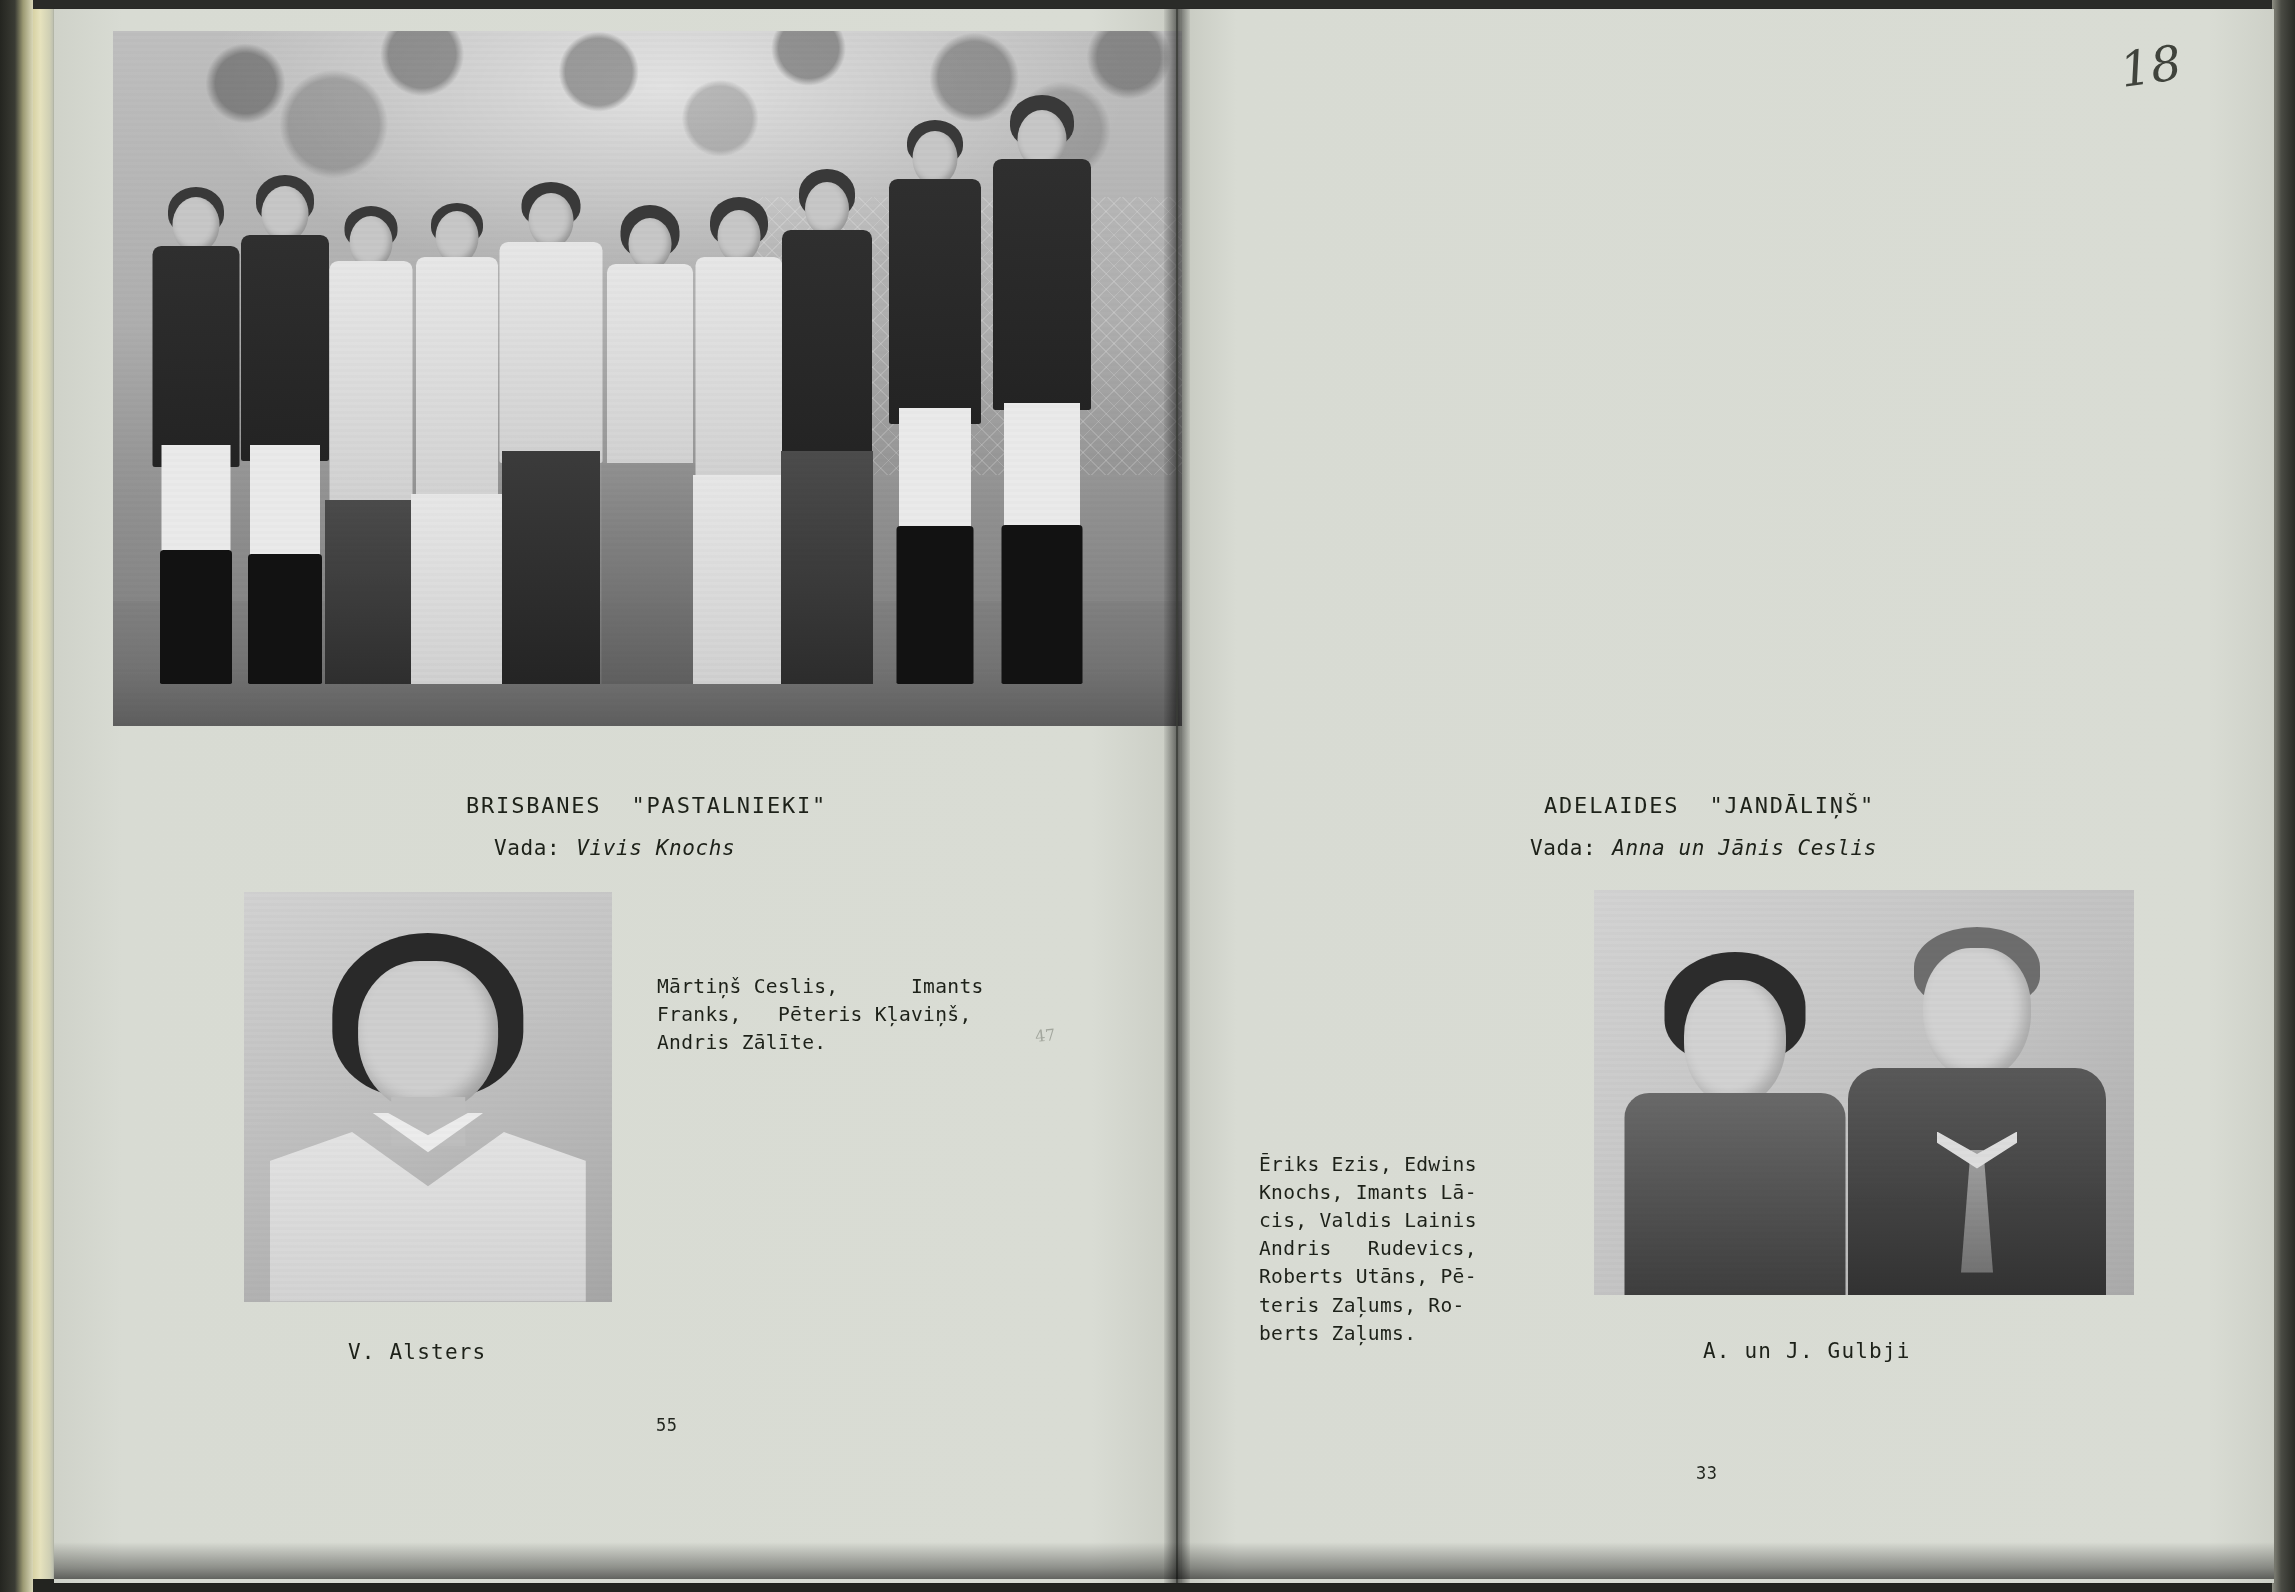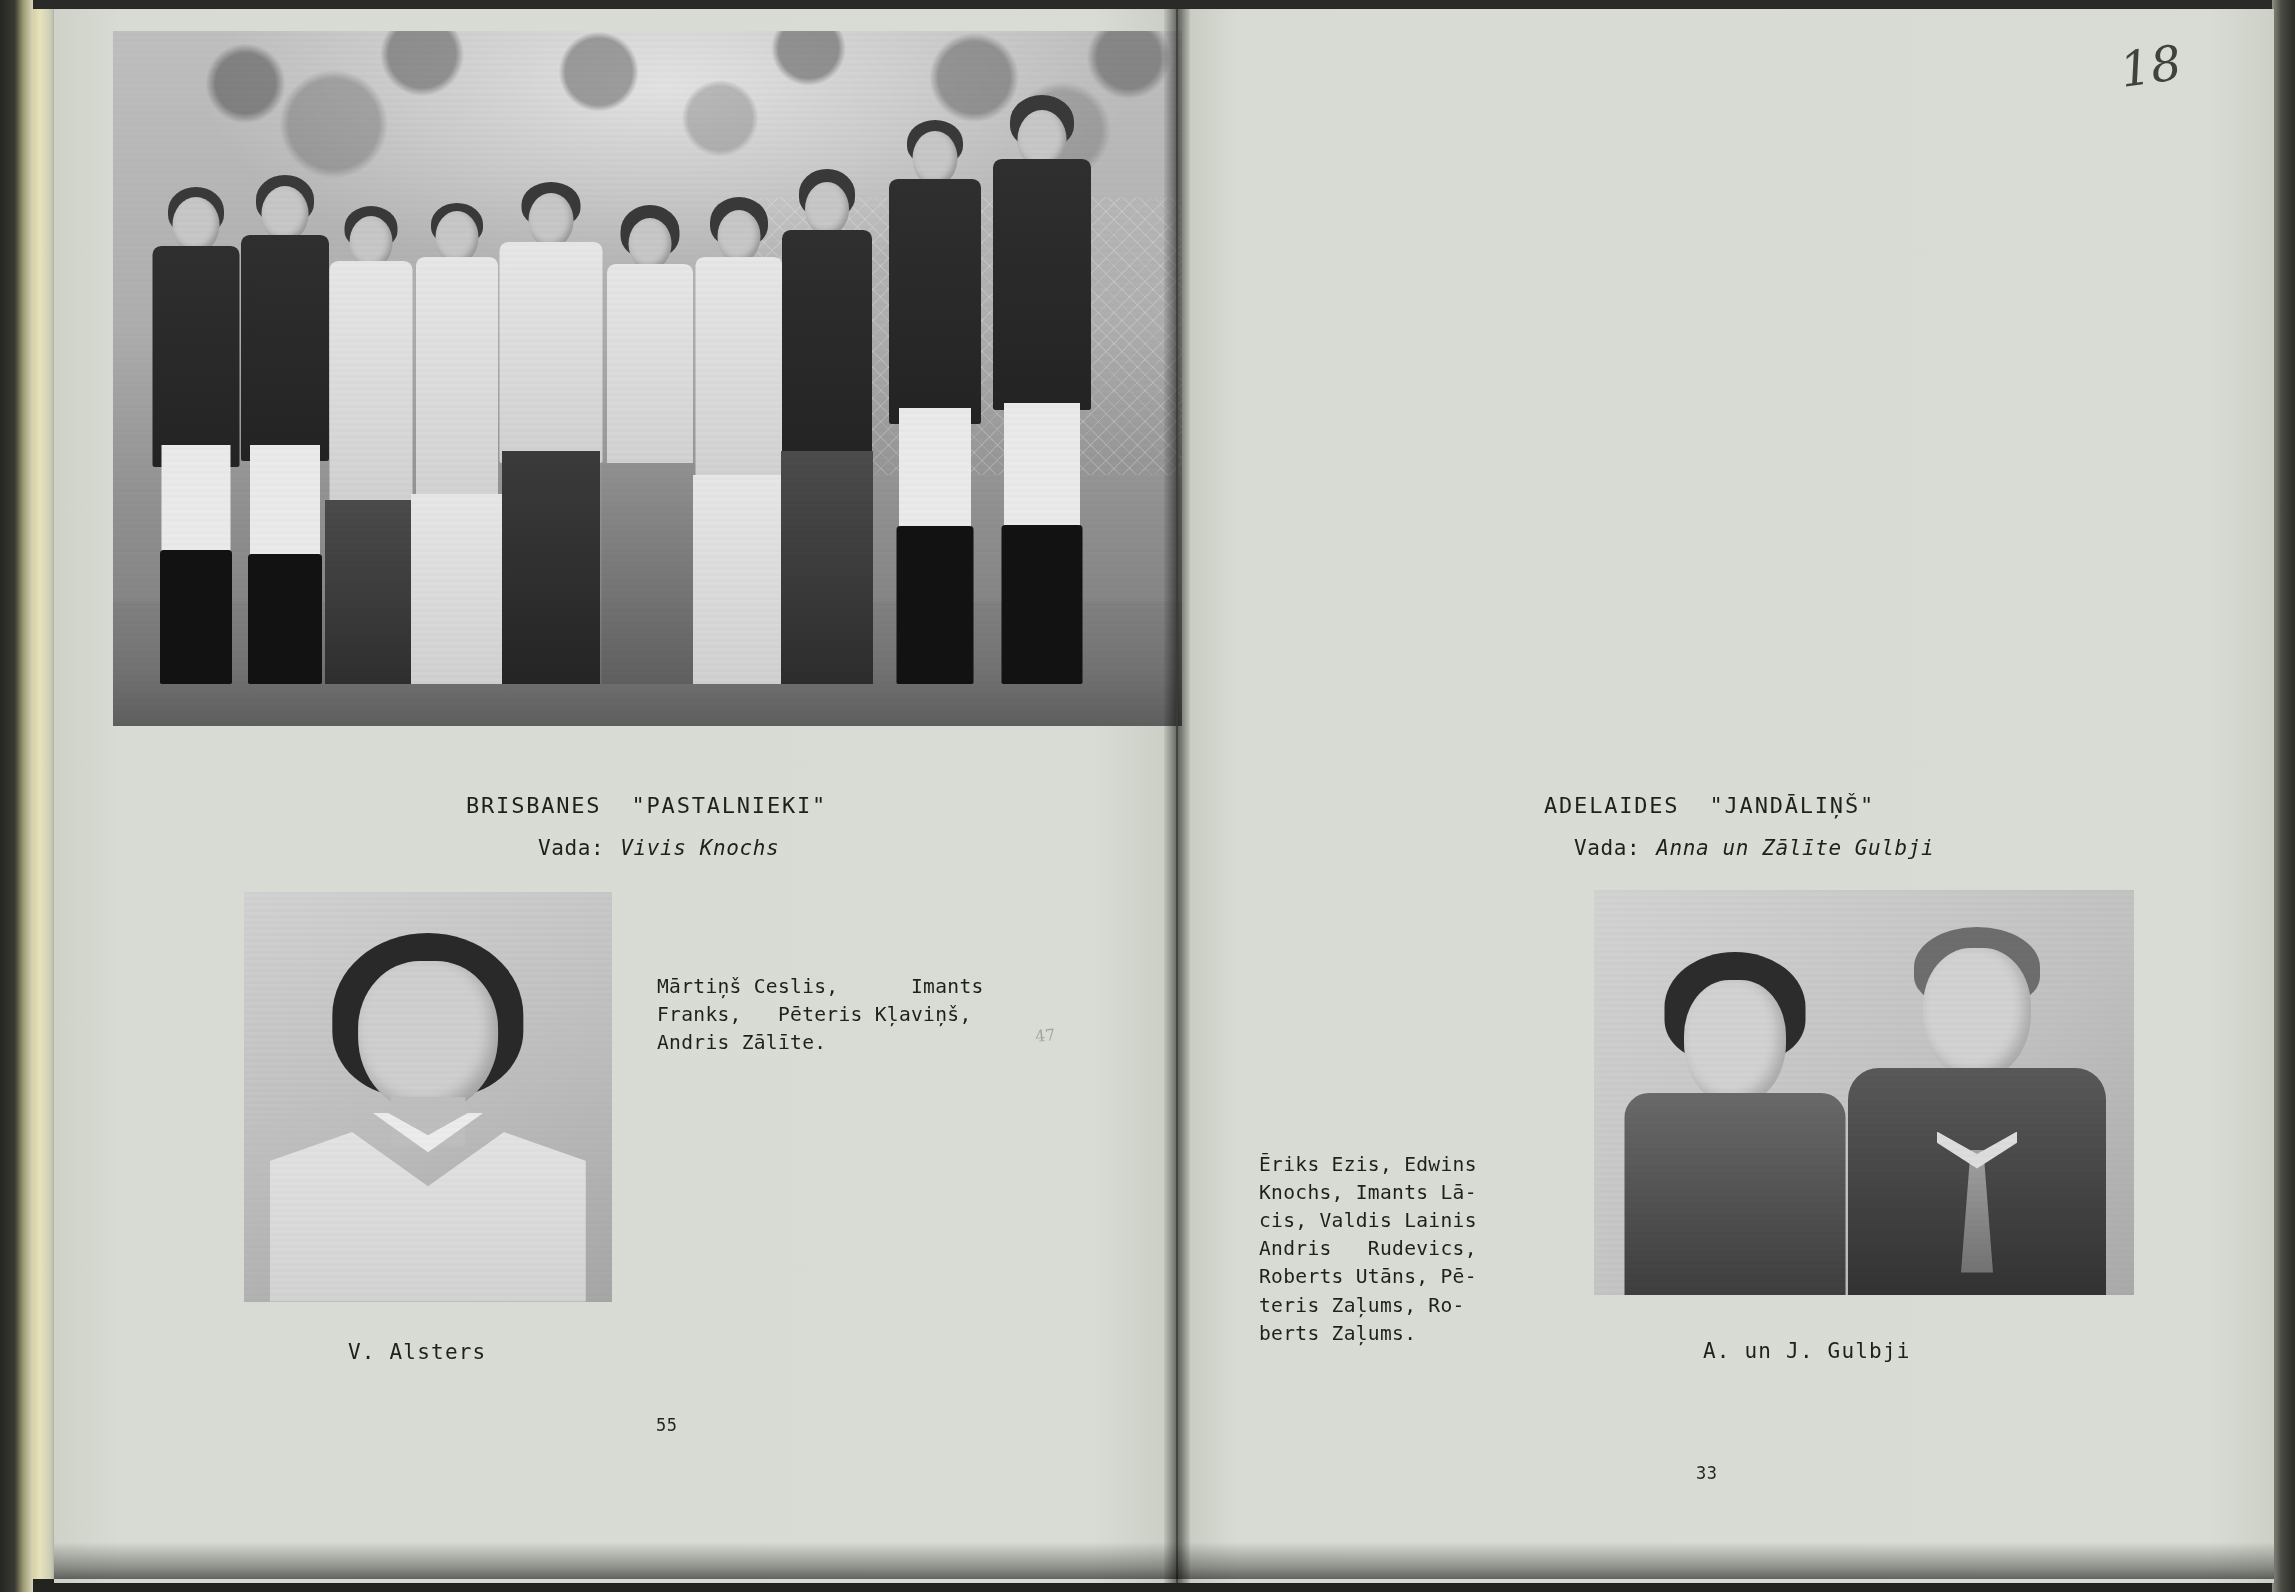--- a/index.html
+++ b/index.html
@@ -248,21 +248,20 @@
     white-space: pre;
     letter-spacing: 0.3px;
   }
   .heading {
     font-size: 22px;
     letter-spacing: 1.8px;
   }
   .vada-line {
     font-size: 21px;
     letter-spacing: 0.6px;
-    margin-left: 44px;
   }
   .vada-name {
     font-style: italic;
     letter-spacing: 0.6px;
   }
   .names {
     font-size: 19.6px;
     line-height: 1.44;
     letter-spacing: 0.3px;
   }
@@ -424,21 +423,21 @@
   </div>
 
   <div class="page page-right">
 
     <div class="page-number-hand" style="left:938px; top:29px;">18</div>
 
     <div class="txt heading" style="left:362px; top:784px;">ADELAIDES  "JANDĀLIŅŠ"</div>
 
     <div style="position:absolute; left:348px; top:827px; display:flex; align-items:baseline;">
       <span class="txt vada-line" style="position:static;">Vada:</span>
-      <span class="txt vada-line vada-name" style="position:static; margin-left:16px;">Anna un Zālīte Gulbji</span>
+      <span class="txt vada-line vada-name" style="position:static; margin-left:16px;">Anna un Jānis Ceslis</span>
     </div>
 
     <div class="txt names" style="left:77px; top:1142px;">Ēriks Ezis, Edwins
 Knochs, Imants Lā-
 cis, Valdis Lainis
 Andris   Rudevics,
 Roberts Utāns, Pē-
 teris Zaļums, Ro-
 berts Zaļums.</div>
 

